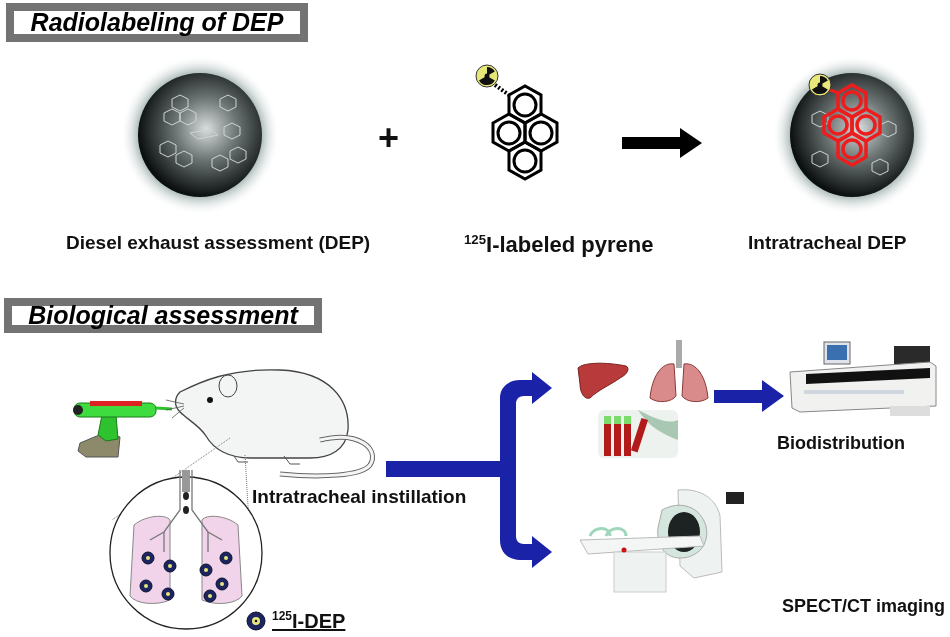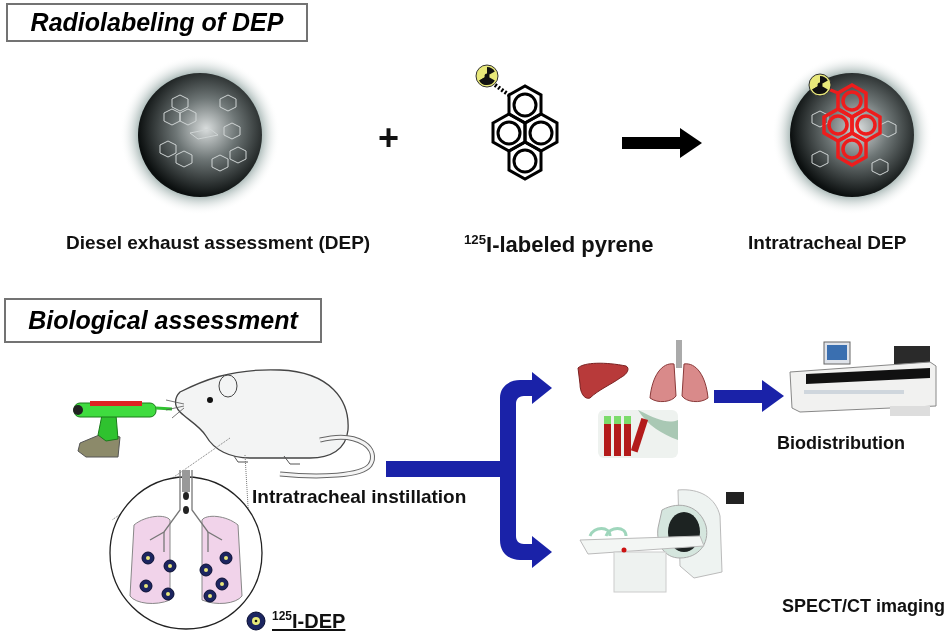--- a/index.html
+++ b/index.html
@@ -1,17 +1,17 @@
 <!DOCTYPE html>
 <html><head>
 <meta charset="utf-8">
 <style>
   html,body{margin:0;padding:0;background:#fff;}
   body{width:950px;height:637px;position:relative;overflow:hidden;font-family:"Liberation Sans",sans-serif;}
-  .section-box{position:absolute;border:2px solid #737373;background:#fff;box-sizing:border-box;
+  .section-box{position:absolute;border:8px solid #737373;background:#fff;box-sizing:border-box;
     font-weight:bold;font-style:italic;font-size:25px;color:#000;display:flex;align-items:center;justify-content:center;}
   .label{position:absolute;font-weight:bold;color:#111;white-space:nowrap;}
   .label sup{font-size:0.6em;}
   svg{position:absolute;overflow:visible;}
   .label-sans{font-family:Liberation Sans, sans-serif;}
 </style>
 </head>
 <body>
 
 <div class="section-box" style="left:6px;top:3px;width:302px;height:39px;">
@@ -114,21 +114,21 @@
   <g>
     <circle cx="48" cy="30" r="11" fill="#e8e87a" stroke="#333" stroke-width="1"></circle>
     <circle cx="48" cy="30" r="2.5" fill="#111"></circle>
     <path d="M48 30 L48 21 A9 9 0 0 1 55.8 25.5 Z" fill="#111"></path>
     <path d="M48 30 L55.8 34.5 A9 9 0 0 1 40.2 34.5 Z" fill="#111"></path>
     <path d="M48 30 L40.2 25.5 A9 9 0 0 1 48 21 Z" fill="#111" transform="rotate(-120 48 30)"></path>
   </g>
 </svg>
 <div class="label" style="left:748px;top:232px;font-size:19px;">Intratracheal DEP</div>
 
-<div class="section-box" style="left:4px;top:298px;width:318px;height:45px;">
+<div class="section-box" style="left:4px;top:298px;width:318px;height:35px;">
   <span>Biological assessment</span>
 </div>
 
 <svg style="left:72px;top:395px;" width="110" height="65" viewBox="0 0 110 65">
   <polygon points="8,48 32,38 48,42 46,62 14,62 6,56" fill="#8c8a6a" stroke="#555" stroke-width="1"></polygon>
   <polygon points="30,20 44,20 46,44 34,46 26,40" fill="#2fc22f" stroke="#1b7a1b" stroke-width="1"></polygon>
   <rect x="2" y="8" width="82" height="14" rx="6" fill="#3fdc3f" stroke="#1b7a1b" stroke-width="1"></rect>
   <rect x="18" y="6" width="52" height="5" fill="#d22"></rect>
   <line x1="84" y1="13" x2="100" y2="14" stroke="#2fc22f" stroke-width="3"></line>
   <circle cx="6" cy="15" r="5" fill="#222"></circle>

